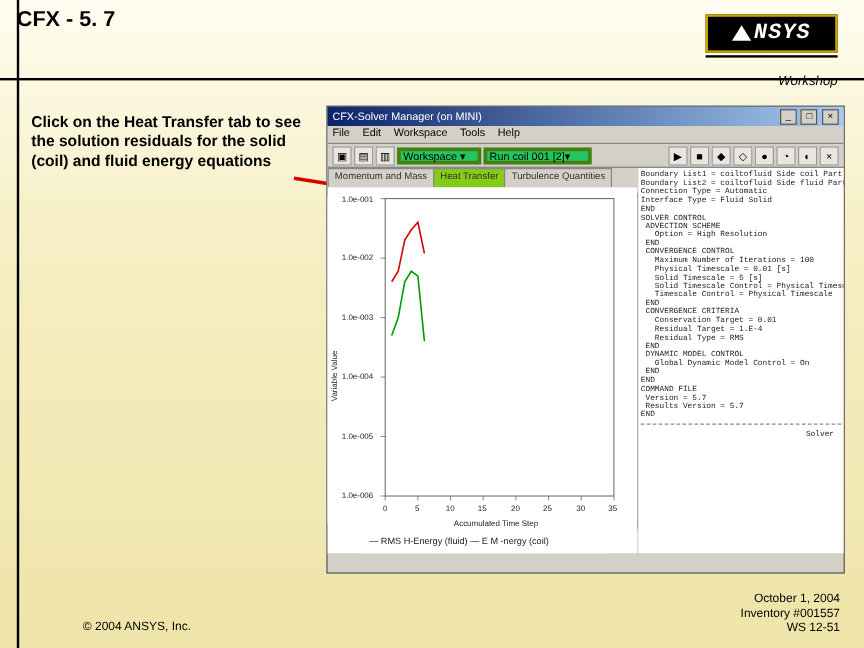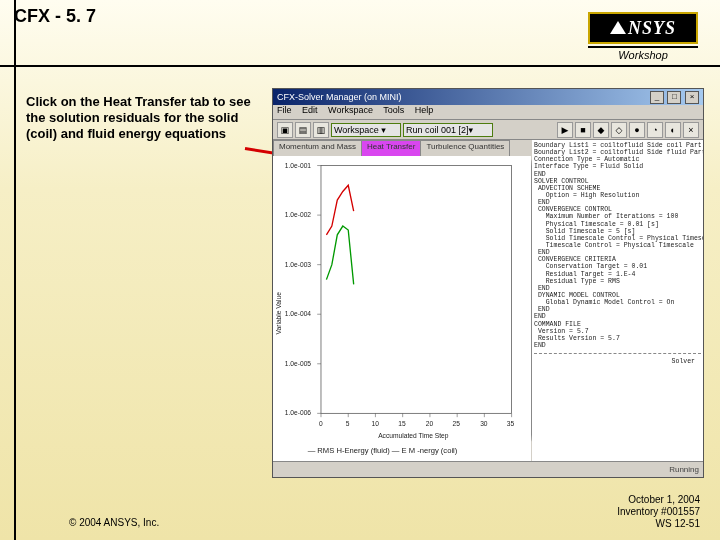--- a/index.html
+++ b/index.html
@@ -9,32 +9,32 @@
     background: linear-gradient(to bottom, #fffdf0 0%, #f6efc6 35%, #efe4a8 100%);
     position:relative; overflow:hidden; color:#000;
     box-sizing:border-box;
   }
   .header { position:absolute; top:6px; left:14px; right:14px; }
   .title1 { font-size:18px; font-weight:bold; }
   .title2 { font-size:17px; font-weight:bold; font-style:italic; margin-top:2px; }
   .logo {
     position:absolute; top:12px; right:22px; width:110px; height:32px;
     background:#000; color:#fff; font-weight:bold; font-style:italic;
-    font-family: Liberation Serif, serif; font-size:18px;
+    font-family: Liberation Mono, monospace; font-size:18px;
     display:flex; align-items:center; justify-content:center;
     border: 2px solid #c9a600; box-sizing:border-box; letter-spacing:1px;
   }
   .logo .tri {
     display:inline-block; width:0; height:0;
     border-left:8px solid transparent; border-right:8px solid transparent;
     border-bottom:13px solid #fff; margin-right:2px; transform:translateY(-1px);
   }
   .workshop {
     position:absolute; top:46px; right:22px; font-style:italic; font-size:11px;
-    border-top:2px solid #000; width:110px; text-align:center; padding-top:1px;
+    border-top:2px solid #000; width:110px; text-align:right; padding-top:14px;
   }
   .hline { position:absolute; top:65px; left:0; right:0; border-top:2px solid #000; }
   .vline { position:absolute; top:0; bottom:0; left:14px; border-left:2px solid #000; }
   .instr {
     position:absolute; top:94px; left:26px; width:225px;
     font-weight:bold; font-size:13px; line-height:1.22;
   }
   .footer-left { position:absolute; bottom:12px; left:22px; font-size:10px;margin-left:47px; }
   .footer-right { position:absolute; bottom:10px; right:20px; font-size:10px; text-align:right; line-height:1.2; }
 
@@ -51,31 +51,31 @@
     border:1px solid #555; margin-left:1px; font-size:8px; line-height:9px;
     text-align:center; color:#000;}
   .menubar { height:14px; background:#d4d0c8; font-size:9px; padding:0 4px;
     border-bottom:1px solid #888;}
   .menubar span { margin-right:8px; }
   .toolbar { height:20px; background:#d4d0c8; border-bottom:1px solid #888;
     padding:2px 4px; box-sizing:border-box; display:flex; align-items:center; gap:2px;}
   .tool { width:16px; height:16px; border:1px solid #999; background:#e8e6de;
     display:inline-flex; align-items:center; justify-content:center;
     box-sizing:border-box; font-size:9px;}
-  .combo { height:14px; border:1px solid #4d7c0f; background:#e5e5e5; font-size:9px;
+  .combo { height:14px; border:3px solid #4d7c0f; background:#22c55e; font-size:9px;
     padding:0 2px; box-sizing:border-box; display:inline-flex; align-items:center;}
   .workarea { position:absolute; top:50px; bottom:16px; left:0; right:0;
     display:flex; border-top:1px solid #888;}
   .leftpane { width:258px; background:#fff; border-right:1px solid #888;
     position:relative;border-radius:26px;}
   .tabs { height:16px; background:#d4d0c8; display:flex; font-size:8px;
     color:#333; border-bottom:1px solid #888;}
   .tab { padding:1px 5px; border:1px solid #888; border-bottom:none;
     background:#d4d0c8; margin-right:-1px; white-space:nowrap; }
-  .tab.active { background:#d946ef; }
+  .tab.active { background:#84cc16; }
   .plotbox { position:absolute; top:16px; left:0; right:0; bottom:0;
     background:#fff; }
   .plotsvg { width:100%; height:100%; display:block; }
   .rightpane { flex:1; background:#fff; font-family:"Courier New",monospace;
     font-size:6.5px; line-height:1.1; padding:2px 2px; color:#222;
     white-space:pre; overflow:hidden;}
   .sep { border-top:1px dashed #888; margin:4px 0;}
   .status { position:absolute; bottom:0; left:0; right:0; height:16px;
     background:#d4d0c8; border-top:1px solid #888; font-size:8px;
     display:flex; align-items:center; padding:0 4px; box-sizing:border-box;
@@ -227,23 +227,20 @@
  END
  DYNAMIC MODEL CONTROL
    Global Dynamic Model Control = On
  END
 END
 COMMAND FILE
  Version = 5.7
  Results Version = 5.7
 END</div><div class="sep"></div><div style="text-align:right;padding-right:6px">Solver</div></div>
   </div>
-  <div class="status">
-    <span>Running</span>
-  </div>
 </div>
 
 <div class="footer-left">© 2004 ANSYS, Inc.</div>
 <div class="footer-right">
   <div>October 1, 2004</div>
   <div>Inventory #001557</div>
   <div>WS 12-51</div>
 </div>
 
 </body></html>

